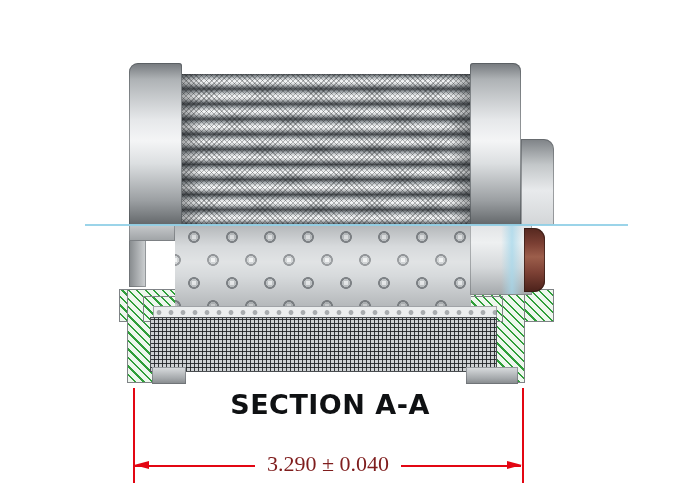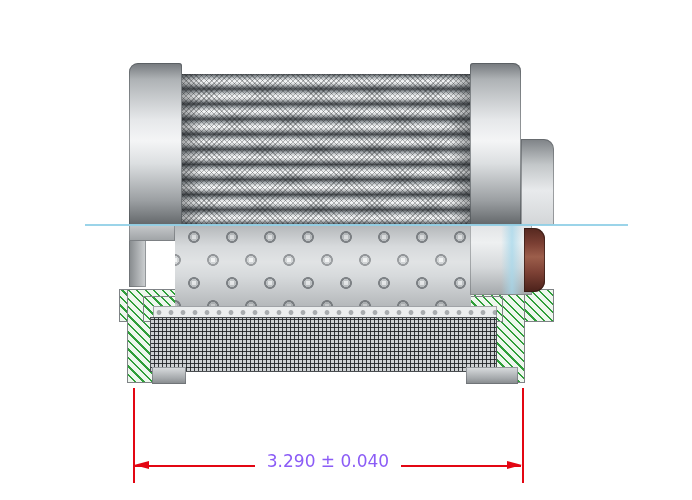--- a/index.html
+++ b/index.html
@@ -89,21 +89,21 @@
   .red-line{background:#e30613;}
   #ext-left{left:133px;top:388px;width:2px;height:95px;}
   #ext-right{left:522px;top:388px;width:2px;height:95px;}
   #dim-line{left:135px;top:465px;width:386px;height:2px;}
   #arrow-left{left:134px;top:461px;width:0;height:0;
     border-top:4.5px solid transparent;border-bottom:4.5px solid transparent;border-right:15px solid #e30613;}
   #arrow-right{left:507px;top:461px;width:0;height:0;
     border-top:4.5px solid transparent;border-bottom:4.5px solid transparent;border-left:15px solid #e30613;}
   #dim-text-wrap{left:133px;top:451px;width:390px;text-align:center;}
   #dim-text-wrap span{display:inline-block;background:#ffffff;padding:0 12px;
-    font-size:17px;color:#8b5cf6;}
+    font-size:22px;color:#7f1d1d;font-family:Liberation Serif, serif;}
 </style>
 </head>
 <body>
 
 <div id="canvas">
 
   <div class="part hatch" id="green-left-wide"></div>
   <div class="part hatch" id="green-left"></div>
   <div class="part hatch" id="green-right-wide"></div>
   <div class="part hatch" id="green-right"></div>
@@ -125,20 +125,21 @@
   <div class="part" id="o-ring"></div>
 
   <div class="part" id="perf-strip"></div>
   <div class="part" id="mesh"></div>
 
   <div class="part foot" id="foot-left"></div>
   <div class="part foot" id="foot-right"></div>
 
   <div class="part" id="centerline"></div>
 
+  <div class="part" id="section-label">SECTION A-A</div>
 
   <div class="part red-line" id="ext-left"></div>
   <div class="part red-line" id="ext-right"></div>
   <div class="part red-line" id="dim-line"></div>
   <div class="part" id="arrow-left"></div>
   <div class="part" id="arrow-right"></div>
   <div class="part" id="dim-text-wrap">
     <span>3.290 ± 0.040</span>
   </div>
 

